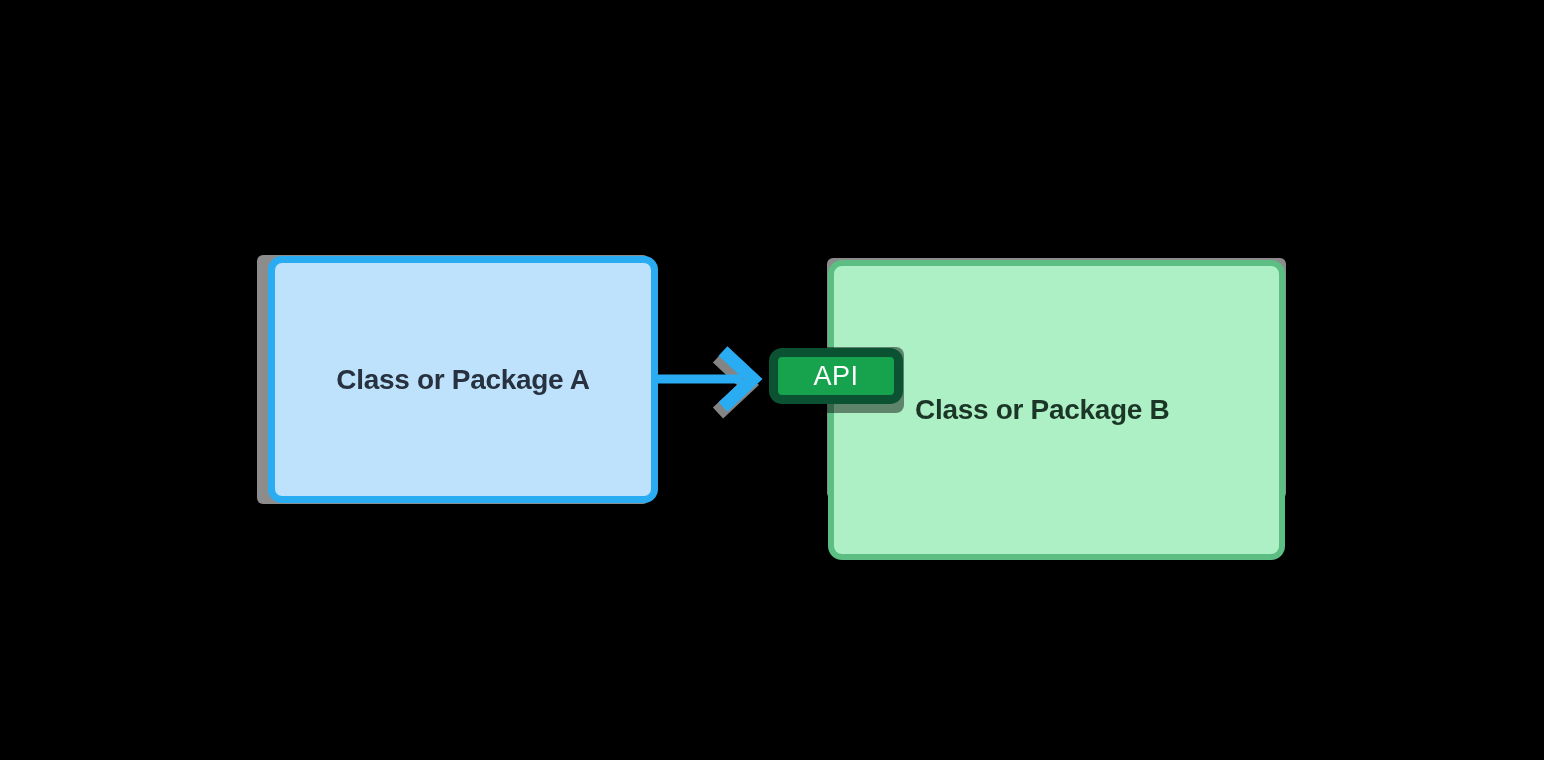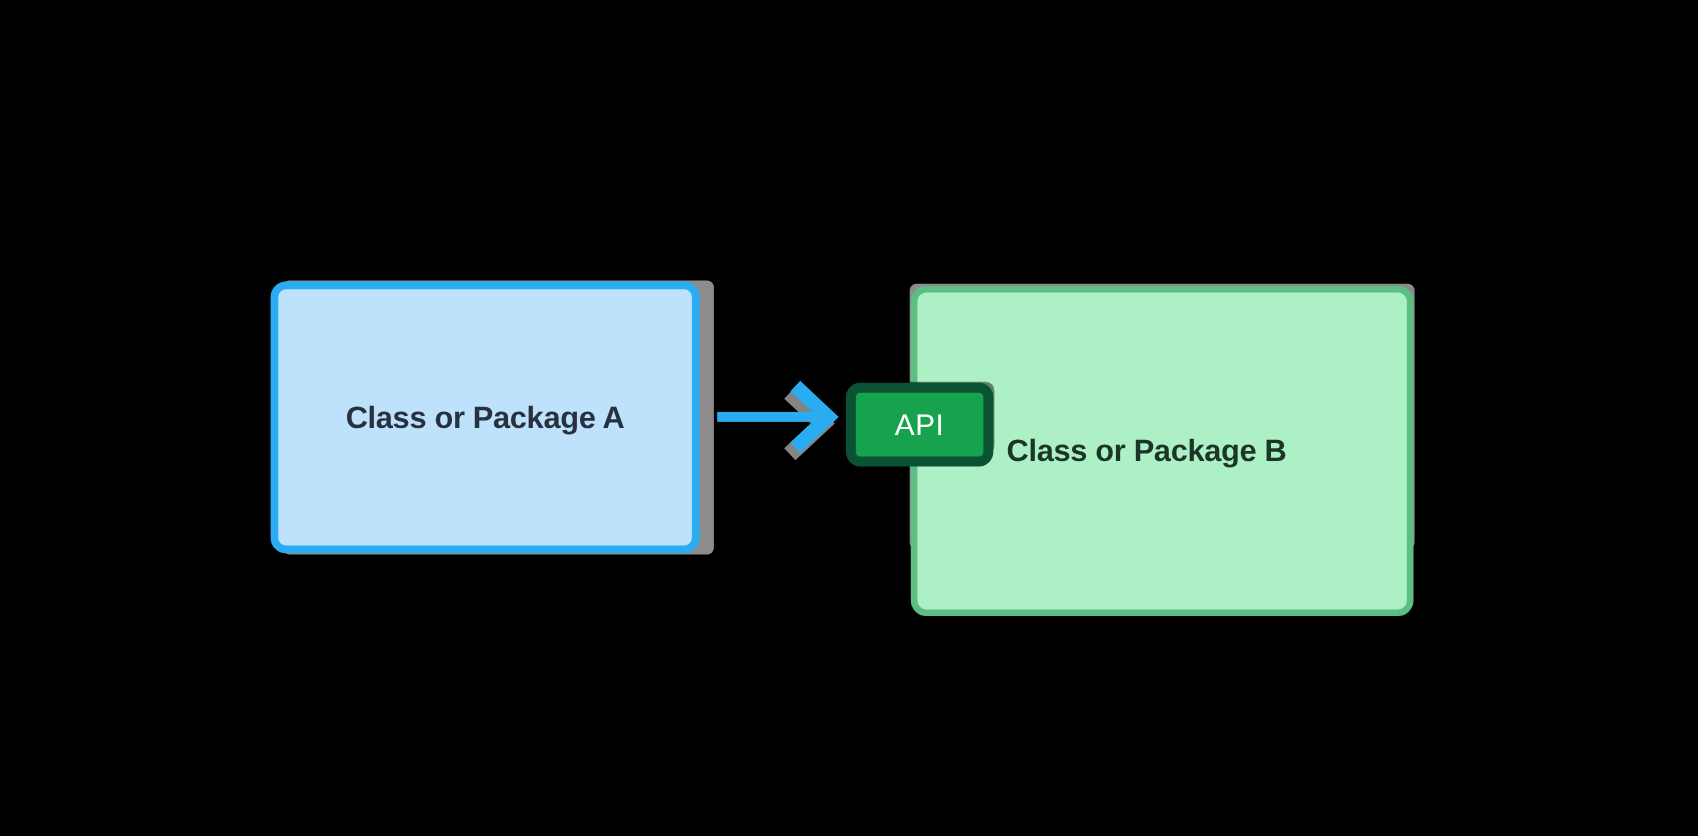--- a/index.html
+++ b/index.html
@@ -44,21 +44,21 @@
     background: rgba(0,0,0,0.45);
     border-radius: 8px;
   }
   .box {
     position: absolute;
     box-sizing: border-box;
     display: flex;
     align-items: center;
   }
   .box-a {
-    left: 246px; top: 256px; width: 390px; height: 247px;
+    left: 268px; top: 256px; width: 390px; height: 247px;
     background: var(--blue-fill);
     border: 7px solid var(--blue-border);
     border-radius: 14px;
     justify-content: center;
   }
   .box-b {
     left: 828px; top: 260px; width: 457px; height: 300px;
     background: var(--green-fill);
     border: 6px solid var(--green-border);
     border-radius: 14px;
@@ -74,21 +74,21 @@
   .box-a .box-label { color: var(--box-a-text); }
   .box-b .box-label { color: var(--box-b-text); }
   .arrow-svg {
     position: absolute;
     left: 645px; top: 335px;
     width: 130px; height: 90px;
     overflow: visible;
   }
   .api-badge {
     position: absolute;
-    left: 769px; top: 348px; width: 134px; height: 76px;
+    left: 769px; top: 348px; width: 134px; height: 56px;
     box-sizing: border-box;
     background: var(--badge-fill);
     border: 9px solid var(--badge-border);
     border-radius: 13px;
     display: flex;
     align-items: center;
     justify-content: center;
   }
   .api-badge-label {
     color: var(--badge-text);

